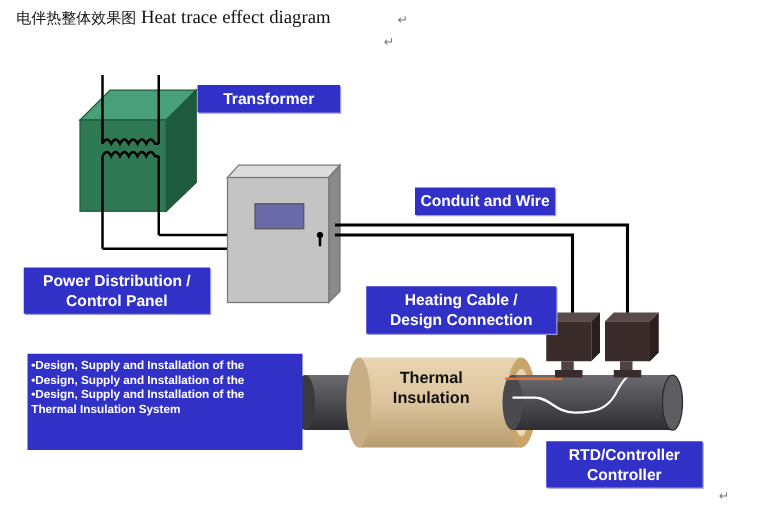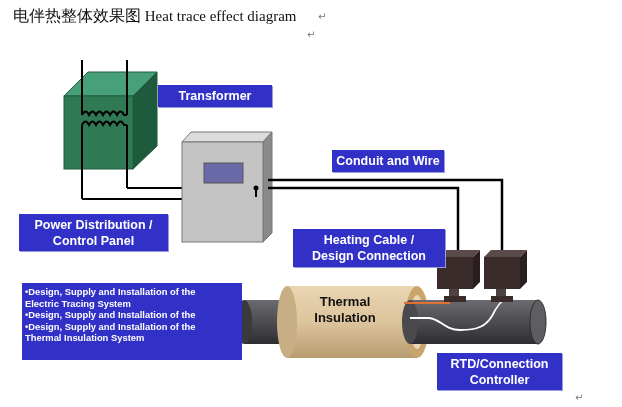--- a/index.html
+++ b/index.html
@@ -1,18 +1,18 @@
 <!DOCTYPE html>
 <html><head>
 <meta charset="utf-8">
 <style>
   html,body{margin:0;padding:0;background:#ffffff;}
   body{width:622px;height:407px;position:relative;overflow:hidden;font-family:"Liberation Sans",sans-serif;}
   .title{position:absolute;left:13px;top:6px;font-size:15px;color:#111;font-family:"Liberation Serif",serif;white-space:nowrap;}
-  .title .cn{font-family:"DejaVu Sans",sans-serif;font-size:16px;}
+  .title .cn{font-family:"DejaVu Sans",sans-serif;font-size:12px;}
   .mark{position:absolute;color:#777;font-size:10px;font-family:"DejaVu Sans",sans-serif;}
   .lbl{position:absolute;background:#3131c8;color:#fff;font-weight:bold;font-size:12.5px;text-align:center;line-height:16px;box-shadow:1px 1px 0 #9a9adc;display:flex;align-items:center;justify-content:center;flex-direction:column;}
   .bullets{position:absolute;left:22px;top:283px;width:220px;height:77px;background:#3131c8;color:#fff;font-weight:bold;font-size:9.4px;line-height:11.5px;padding:3px 3px;box-sizing:border-box;}
   .bullets div{white-space:nowrap;}
   svg{position:absolute;left:0;top:0;}
   .pipe-lbl{position:absolute;font-weight:bold;font-size:13px;color:#111;text-align:center;line-height:16px;}
 </style>
 </head>
 <body>
 
@@ -106,42 +106,41 @@
   </g>
   <line x1="458" y1="188" x2="458" y2="250" stroke="#000" stroke-width="2"></line>
   <line x1="502" y1="180" x2="502" y2="250" stroke="#000" stroke-width="2"></line>
 </svg>
 
 <div class="pipe-lbl" style="left:305px;top:294px;width:80px;">
   <div>Thermal</div>
   <div>Insulation</div>
 </div>
 
-<div class="lbl" style="left:158px;top:85px;width:114px;height:22px;">
+<div class="lbl" style="left:158px;top:68px;width:114px;height:22px;">
   <span>Transformer</span>
 </div>
 
 <div class="lbl" style="left:332px;top:150px;width:112px;height:22px;">
   <span>Conduit and Wire</span>
 </div>
 
 <div class="lbl" style="left:19px;top:214px;width:149px;height:37px;">
   <span>Power Distribution /</span>
   <span>Control Panel</span>
 </div>
 
 <div class="lbl" style="left:293px;top:229px;width:152px;height:38px;">
   <span>Heating Cable /</span>
   <span>Design Connection</span>
 </div>
 
 <div class="lbl" style="left:437px;top:353px;width:125px;height:37px;">
-  <span>RTD/Connection</span>
+  <span>RTD/Controller</span>
   <span>Controller</span>
 </div>
 
 <div class="bullets">
   <div>•Design, Supply and Installation of the</div>
-  <div>Electric Tracing System</div>
   <div>•Design, Supply and Installation of the</div>
   <div>•Design, Supply and Installation of the</div>
   <div>Thermal Insulation System</div>
 </div>
 
 </body></html>

